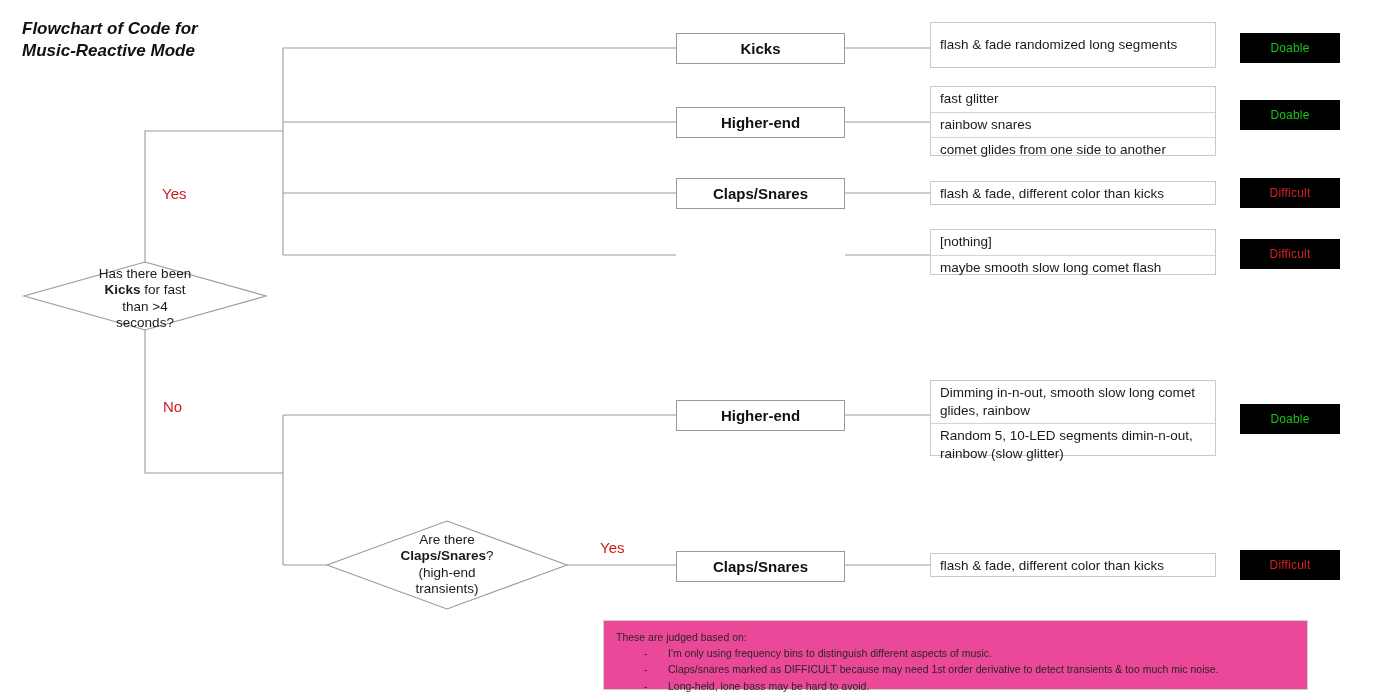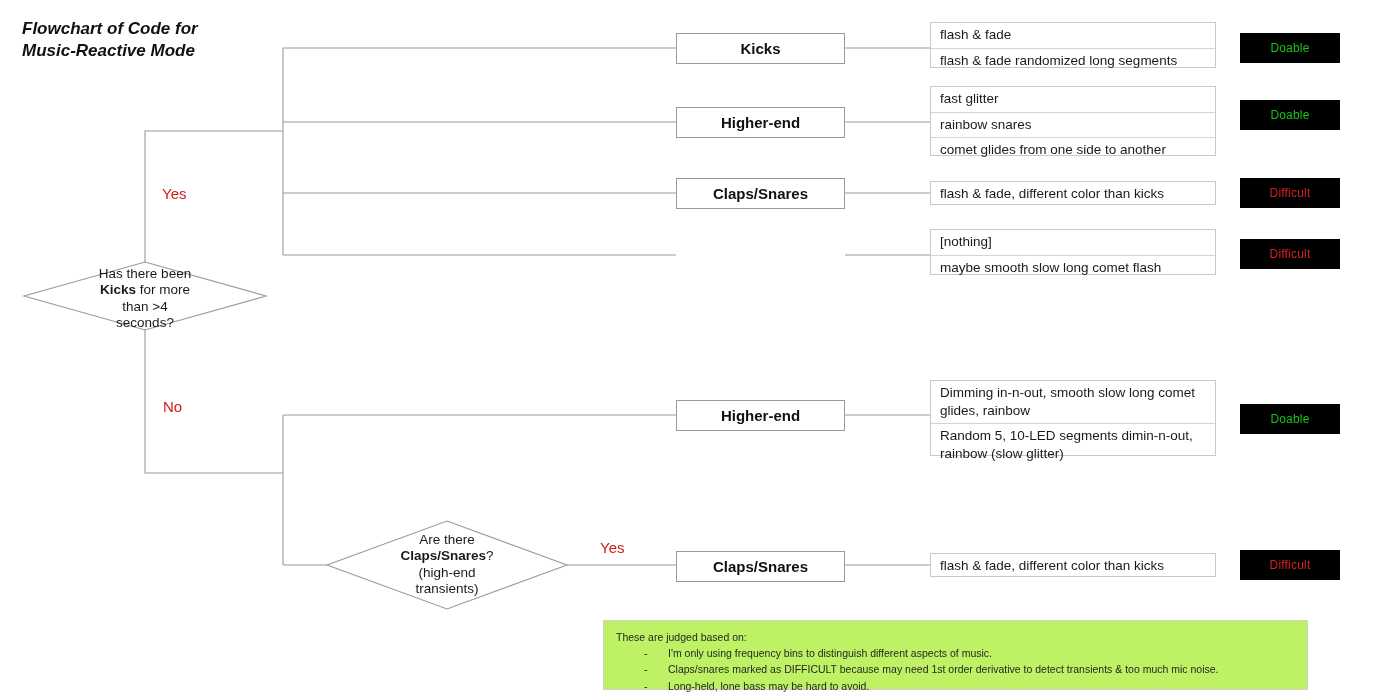--- a/index.html
+++ b/index.html
@@ -94,21 +94,21 @@
     text-align: center;
     font-size: 13.5px;
     line-height: 1.22;
     color: #1a1a1a;
     pointer-events: none;
   }
   .diamond-text b { font-weight: bold; }
   .notes {
     position: absolute;
     box-sizing: border-box;
-    background: #bef264;
+    background: #ec4899;
     border: 1px solid #d0d0d0;
     padding: 10px 12px 10px 12px;
   }
   .notes-title {
     font-size: 10.5px;
     color: #262626;
     margin-bottom: 2px;
   }
   .notes-list {
     margin: 0;
@@ -164,40 +164,39 @@
       <path d="M567,565 L676,565"></path>
       <path d="M845,565 L930,565"></path>
     </g>
   </svg>
 
   <div class="title">Flowchart of Code for
 Music-Reactive Mode</div>
 
   <div class="diamond-text" style="left:63px; top:266px; width:164px;">
     <span>Has there been</span><br>
-    <b>Kicks</b><span> for more</span><br>
+    <b>Kicks</b><span> for fast</span><br>
     <span>than &gt;4</span><br>
     <span>seconds?</span>
   </div>
 
   <div class="branch-label" style="left:162px; top:185px;">Yes</div>
   <div class="branch-label" style="left:163px; top:398px;">No</div>
 
   <div class="diamond-text" style="left:367px; top:532px; width:160px;">
     <span>Are there</span><br>
     <b>Claps/Snares</b><span>?</span><br>
     <span>(high-end</span><br>
     <span>transients)</span>
   </div>
 
   <div class="branch-label" style="left:600px; top:539px;">Yes</div>
 
   <div class="node-box" style="left:676px; top:33px; width:169px; height:31px;">Kicks</div>
   <div class="list-box" style="left:930px; top:22px; width:286px; height:46px;">
-    <div class="list-row">flash &amp; fade</div>
     <div class="list-row">flash &amp; fade randomized long segments</div>
   </div>
   <div class="badge doable" style="left:1240px; top:33px; width:100px; height:30px;">Doable</div>
 
   <div class="node-box" style="left:676px; top:107px; width:169px; height:31px;">Higher-end</div>
   <div class="list-box" style="left:930px; top:86px; width:286px; height:70px;">
     <div class="list-row">fast glitter</div>
     <div class="list-row">rainbow snares</div>
     <div class="list-row">comet glides from one side to another</div>
   </div>

